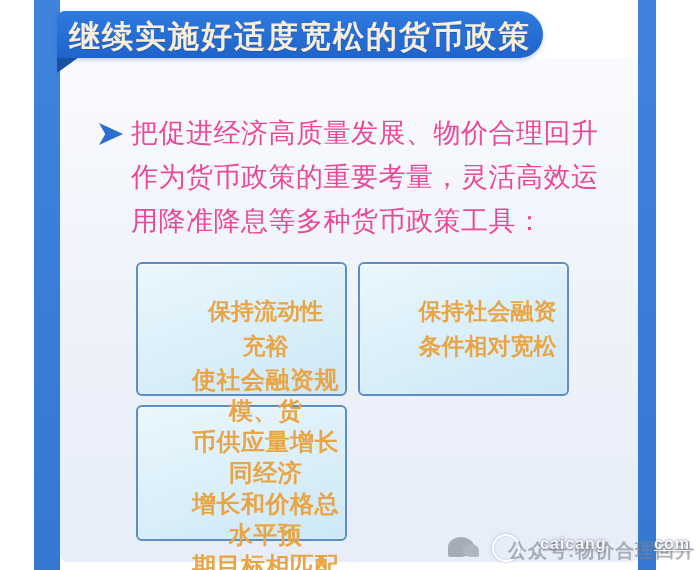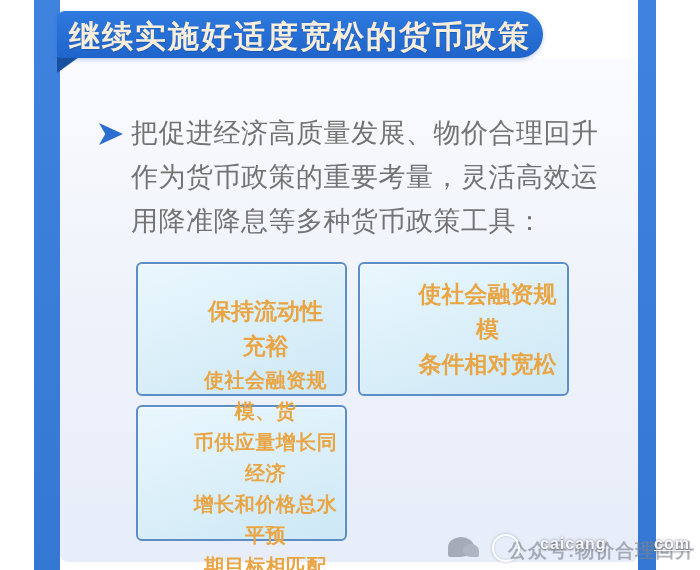--- a/index.html
+++ b/index.html
@@ -41,41 +41,41 @@
   }
 
   
   .bullet-arrow{
     position:absolute;left:99px;top:123px;width:24px;height:22px;
     background:#2b6ecf;
     clip-path:polygon(0 0,100% 50%,0 100%,26% 50%);
   }
   .intro-text{
     position:absolute;left:131px;top:111px;width:474px;
-    font-size:27px;line-height:44px;color:#737373;font-weight:500;
+    font-size:27px;line-height:44px;color:#ec4899;font-weight:500;
     letter-spacing:.5px;white-space:pre-line;
   }
 
   
   .boxes{
     position:absolute;left:136px;top:262px;
     display:grid;grid-template-columns:211px 211px;grid-template-rows:134px 136px;
     gap:9px 11px;
   }
   .box{
     border:2px solid #5c8ec6;border-radius:6px;
     background:linear-gradient(160deg,#eaf7fd 0%,#cde8f6 100%);
     color:#e9a544;font-weight:700;
     display:flex;align-items:center;justify-content:center;
     text-align:center;font-size:23px;line-height:35px;
     white-space:pre-line;
     box-shadow:inset 0 1px 2px rgba(255,255,255,.8);
     padding-left:48px;
   }
-  .box--small{font-size:20px;line-height:31px;letter-spacing:.5px;}
+  .box--small{font-size:24px;line-height:31px;letter-spacing:.5px;font-family:Liberation Serif, serif;}
 
   
   .watermark{position:absolute;left:448px;top:531px;width:250px;height:34px;z-index:5;}
   .wm-wechat{
     position:absolute;left:0;top:6px;width:26px;height:20px;
     background:#8b919c;border-radius:50% 50% 50% 10%;opacity:.7;
   }
   .wm-wechat::after{
     content:"";position:absolute;left:15px;top:7px;width:16px;height:13px;
     background:#9aa0aa;border-radius:50% 50% 12% 50%;
@@ -115,21 +115,21 @@
   <div class="banner-fold"></div>
 
   <div class="bullet-arrow"></div>
   <div class="intro-text">把促进经济高质量发展、物价合理回升
 作为货币政策的重要考量，灵活高效运
 用降准降息等多种货币政策工具：</div>
 
   <div class="boxes">
     <div class="box">保持流动性
 充裕</div>
-    <div class="box">使社会融资规模
+    <div class="box">保持社会融资
 条件相对宽松</div>
     <div class="box box--small">使社会融资规模、货
 币供应量增长同经济
 增长和价格总水平预
 期目标相匹配</div>
   </div>
 
   <div class="watermark">
     <span class="wm-wechat"></span>
     <span class="wm-smiley"></span>

